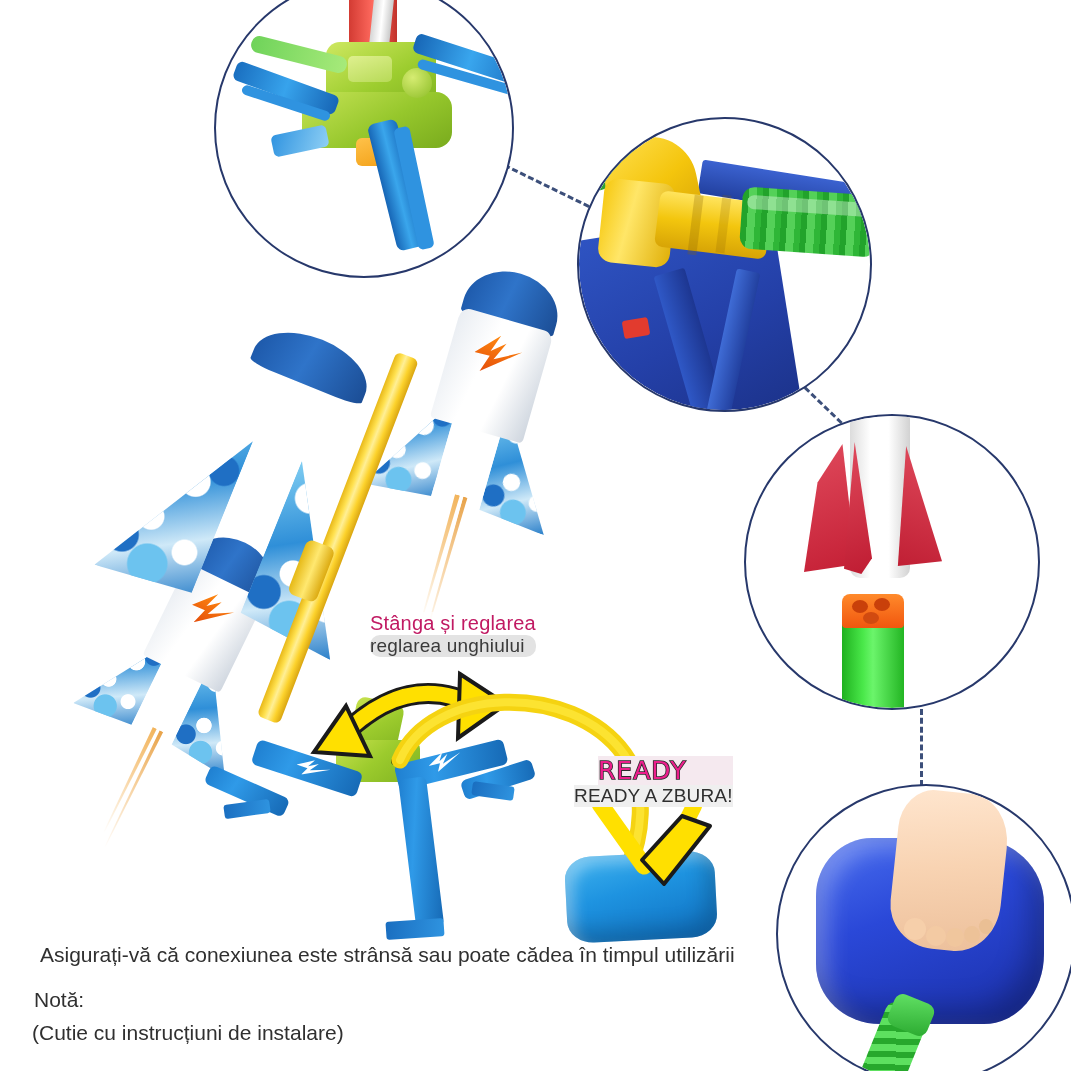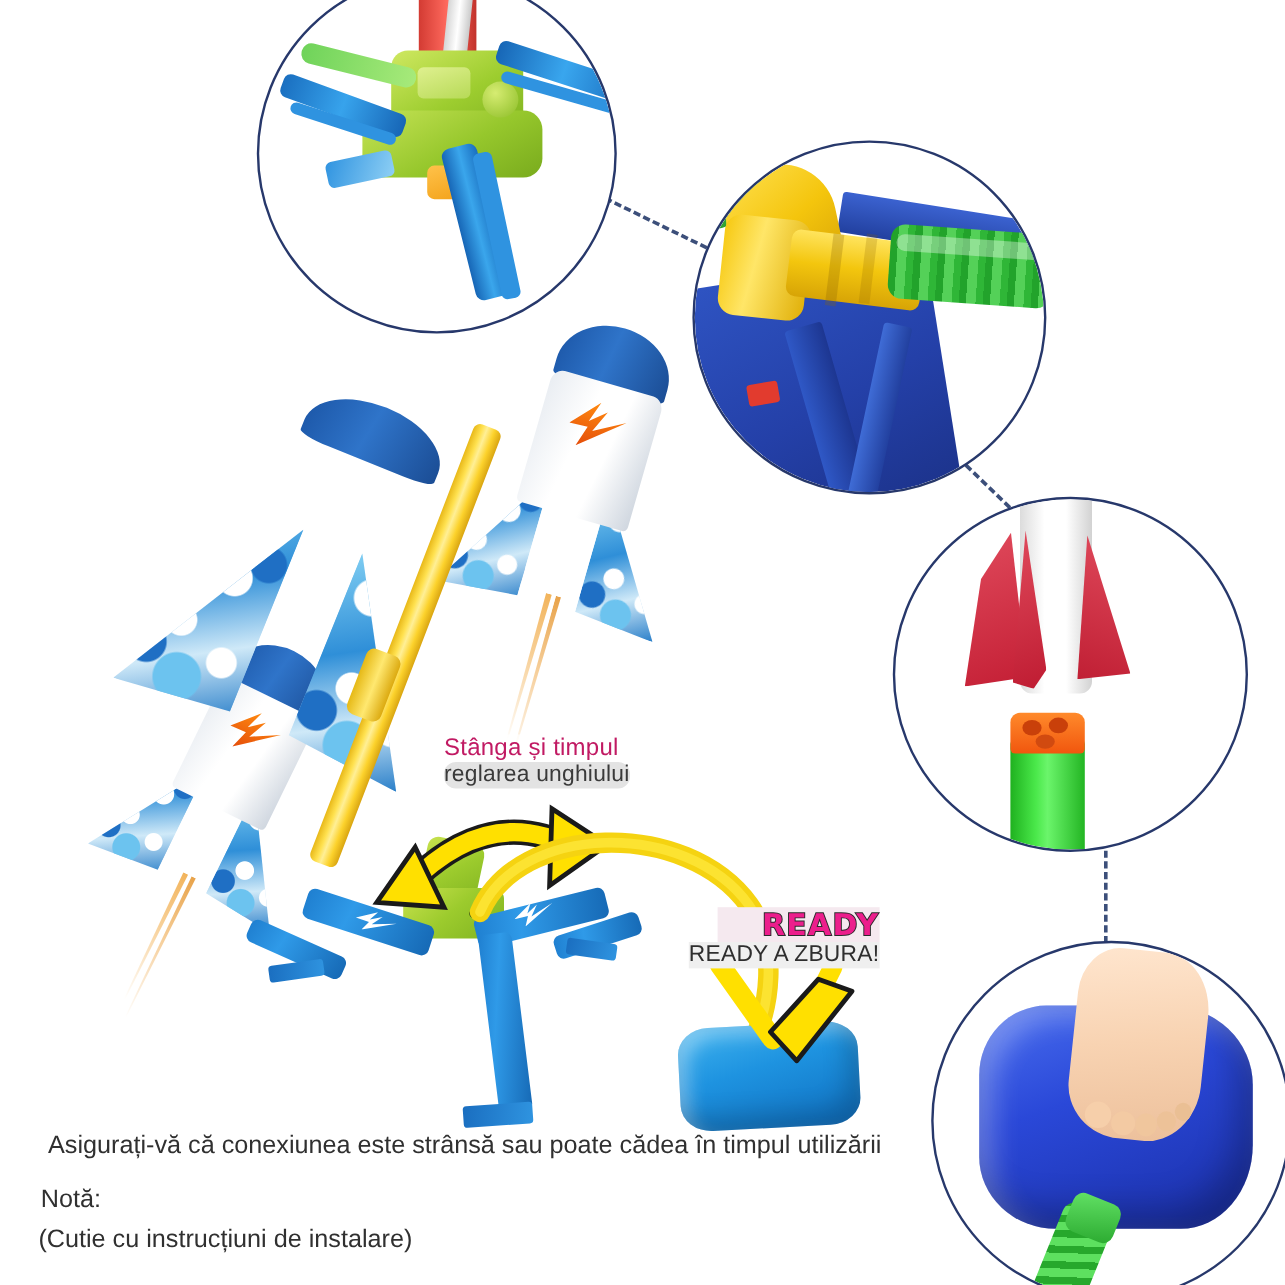--- a/index.html
+++ b/index.html
@@ -128,28 +128,27 @@
   }
   .lbl-gray{
     color:#3a3a3a;
     font-size:19px;
     background:#e3e3e3;
     letter-spacing:.2px;
     border-radius:10px;
   }
   .ready{
     font-size:25px;
-    font-weight:bold;
+    font-weight:normal;
     letter-spacing:1px;
     color:#ec1e8c;
     background:#f5e9ef;
     -webkit-text-stroke:1.6px #2b2b2b;
     paint-order:stroke fill;
     font-family:"DejaVu Sans", sans-serif;
-    text-align:right;
   }
   .lbl-fly{
     color:#2e2e2e;
     font-size:19px;
     background:#efefef;
     letter-spacing:.2px;
   }
 
   
   .note{
@@ -342,21 +341,21 @@
 
   <div class="pedal" style="left:566px;top:854px;width:150px;height:86px;transform:rotate(-3deg);"></div>
 
   <svg class="arrow-svg" style="left:590px;top:800px;width:130px;height:100px;" viewBox="0 0 130 100">
     <path d="M 10 4 L 54 66" fill="none" stroke="#ffe000" stroke-width="17" stroke-linecap="round"></path>
     <path d="M 104 6 L 78 58" fill="none" stroke="#ffe000" stroke-width="16" stroke-linecap="round" stroke-linejoin="round"></path>
     <polygon points="92,16 120,26 74,84 52,60" fill="#ffe000" stroke="#1a1a1a" stroke-width="4" stroke-linejoin="round"></polygon>
   </svg>
 
   <div class="label-box" style="left:370px;top:612px;">
-    <div class="lbl-pink">Stânga și timpul</div>
+    <div class="lbl-pink">Stânga și reglarea</div>
     <div class="lbl-gray">reglarea unghiului</div>
   </div>
 
   <div class="label-box" style="left:574px;top:756px;">
     <div class="ready" style="margin-left:24px;">READY</div>
     <div class="lbl-fly">READY A ZBURA!</div>
   </div>
 
   <div class="note" style="left:34px;top:989px;">Notă:</div>
   <div class="note" style="left:40px;top:932px;margin-top:12px;">Asigurați-vă că conexiunea este strânsă sau poate cădea în timpul utilizării</div>

